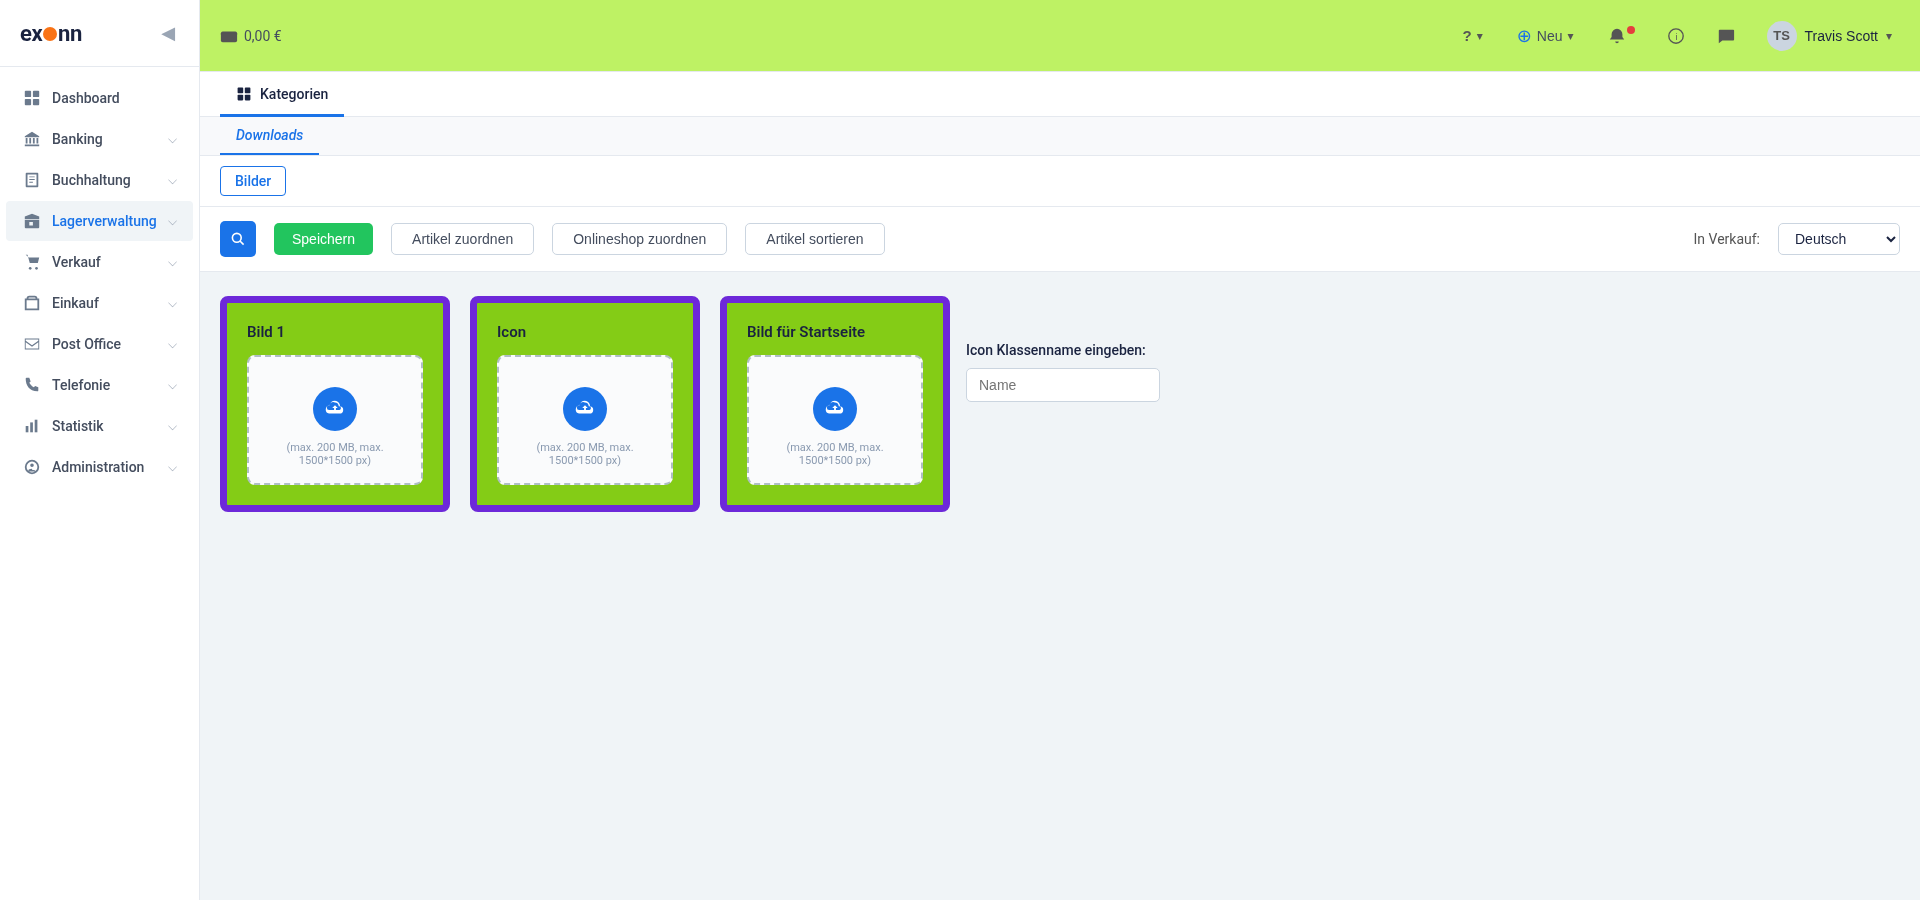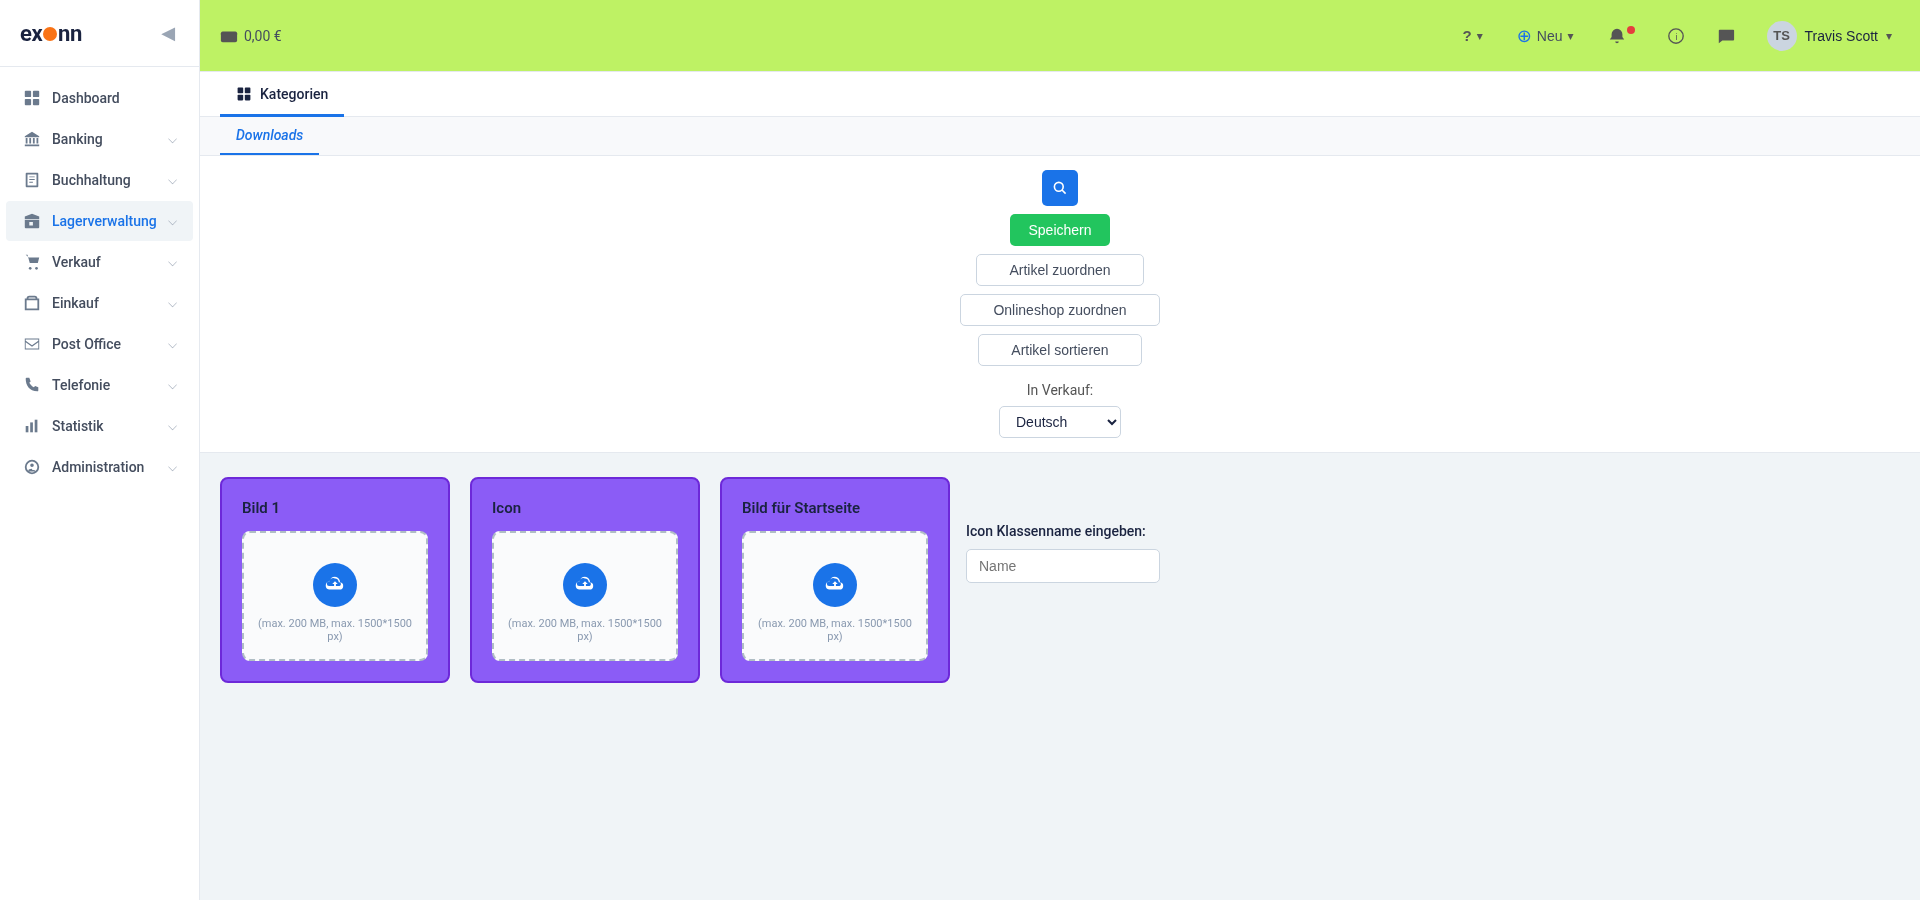--- a/index.html
+++ b/index.html
@@ -205,24 +205,23 @@
       border-bottom: 2px solid #1a73e8;
       font-weight: 500;
     }
 
     
     .toolbar {
       background: #fff;
       padding: 14px 20px;
       display: flex;
       align-items: center;
-      gap: 8px;
+      gap: 18px;
       border-bottom: 1px solid #e5e9ef;
       flex-wrap: wrap;
-      flex-direction: column;
     }
     .toolbar-search-btn {
       background: #1a73e8;
       color: #fff;
       border: none;
       border-radius: 5px;
       width: 36px; height: 36px;
       cursor: pointer;
       display: flex; align-items: center; justify-content: center;
       font-size: 16px;
@@ -235,21 +234,21 @@
       padding: 8px 18px;
       cursor: pointer;
       font-size: 14px;
       font-weight: 500;
     }
     .toolbar-outline-btn {
       background: #fff;
       color: #444d5e;
       border: 1.5px solid #cbd5e0;
       border-radius: 5px;
-      padding: 7px 32px;
+      padding: 7px 20px;
       cursor: pointer;
       font-size: 14px;
       font-weight: 500;
     }
     .toolbar-spacer { flex: 1; }
     .lang-label { font-size: 14px; color: #555; }
     .lang-select {
       border: 1.5px solid #cbd5e0;
       border-radius: 5px;
       padding: 6px 12px;
@@ -261,23 +260,23 @@
 
     
     .upload-area {
       padding: 24px 20px;
       display: flex;
       gap: 20px;
       align-items: flex-start;
       flex-wrap: wrap;
     }
     .upload-card {
-      background: #8b5cf6;
+      background: #84cc16;
       border-radius: 8px;
-      border: 2px solid #6d28d9;
+      border: 7px solid #6d28d9;
       padding: 20px;
       min-width: 220px;
       width: 230px;
     }
     .upload-card-title {
       font-size: 15px;
       font-weight: 600;
       color: #1a2340;
       margin-bottom: 14px;
     }
@@ -508,20 +507,25 @@
         <span>Kategorien</span>
       </div>
     </div>
 
     <div class="inner-tabs">
       <div class="inner-tab active">
         <span>Downloads</span>
       </div>
     </div>
 
+    <div style="background:#fff;padding:10px 20px;border-bottom:1px solid #e5e9ef;">
+      <div style="display:inline-block;padding:6px 14px;font-size:14px;cursor:pointer;border:1px solid #1a73e8;border-radius:4px;color:#1a73e8;font-weight:500;">
+        <span>Bilder</span>
+      </div>
+    </div>
 
     <div class="toolbar">
       <button class="toolbar-search-btn">
         <svg width="16" height="16" viewBox="0 0 20 20" fill="white">
             <circle cx="8.5" cy="8.5" r="5.5" fill="none" stroke="white" stroke-width="2"></circle>
             <line x1="12.5" y1="12.5" x2="17" y2="17" stroke="white" stroke-width="2"></line>
           </svg>
       </button>
       <button class="toolbar-save-btn">
         <span>Speichern</span>

